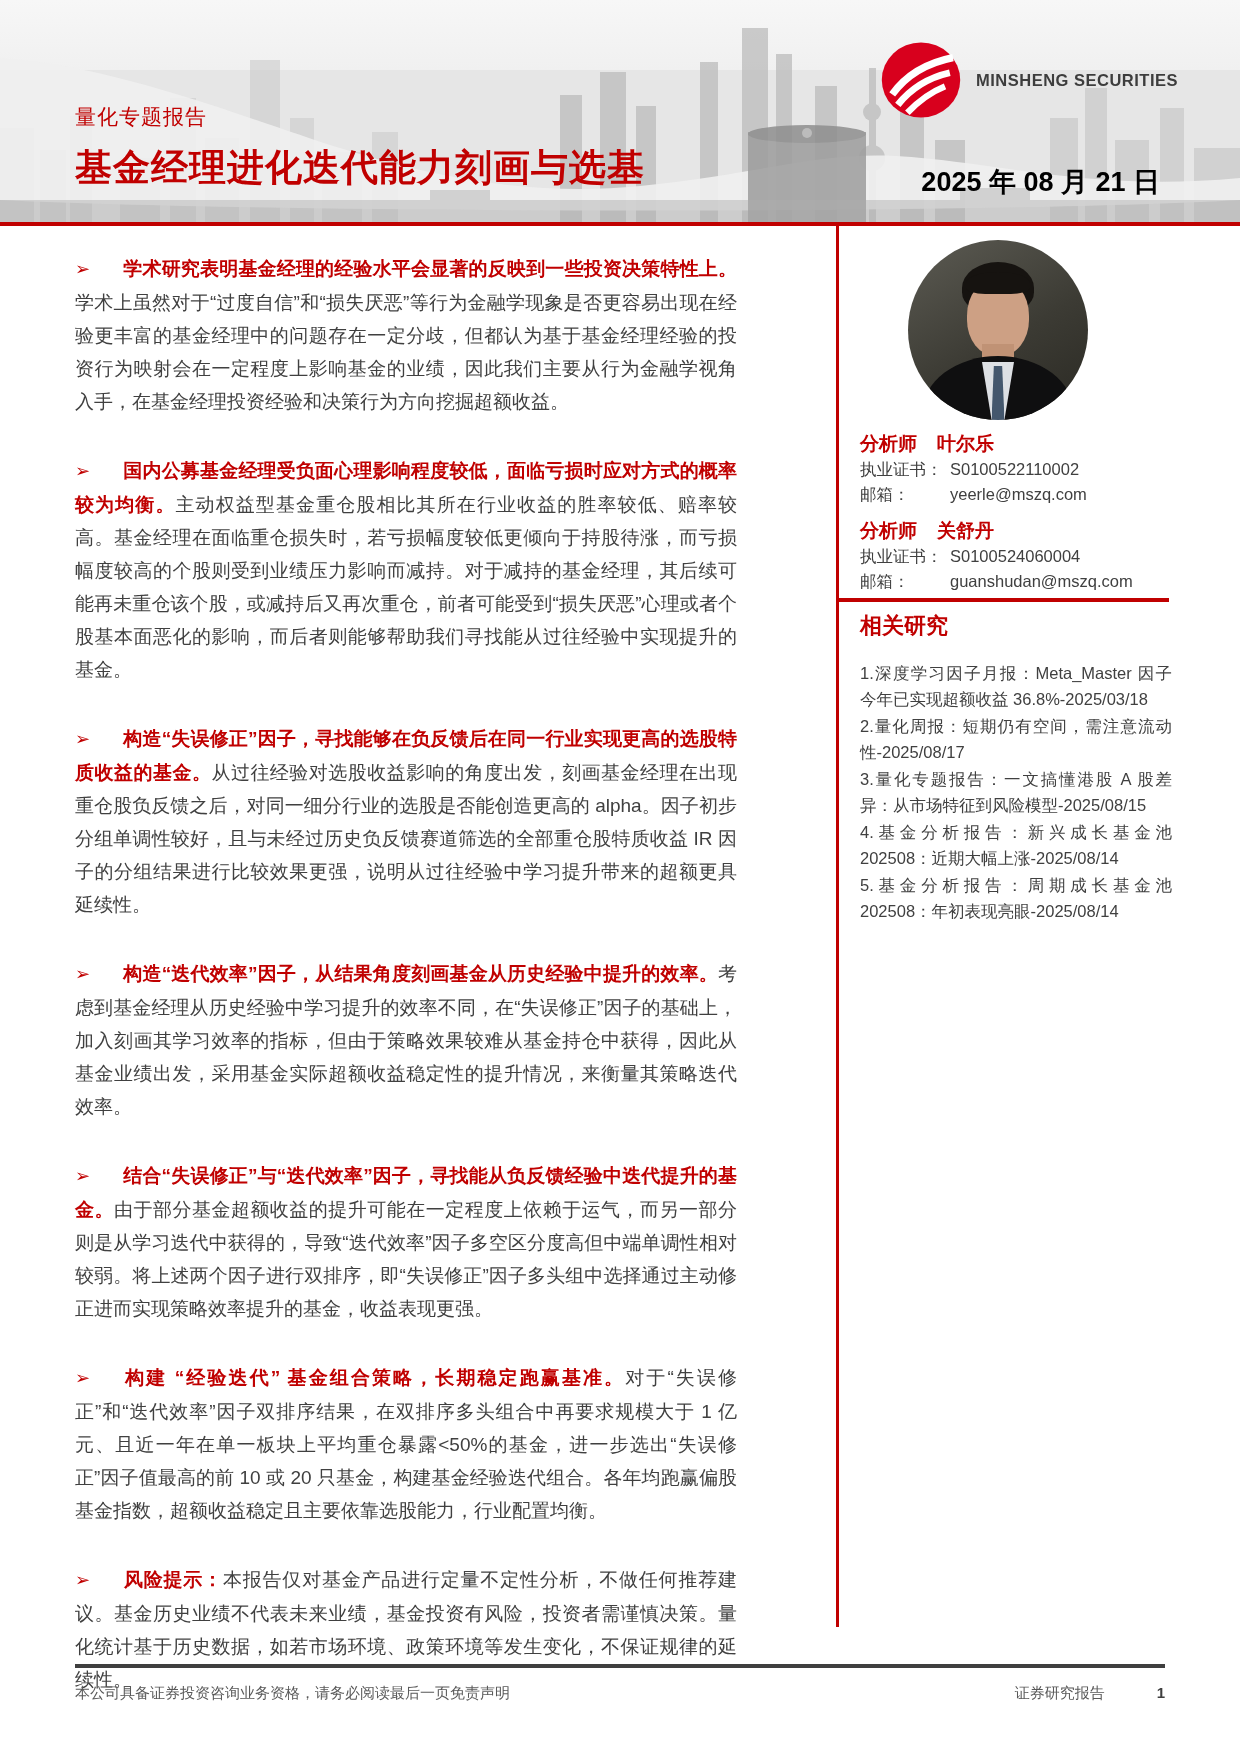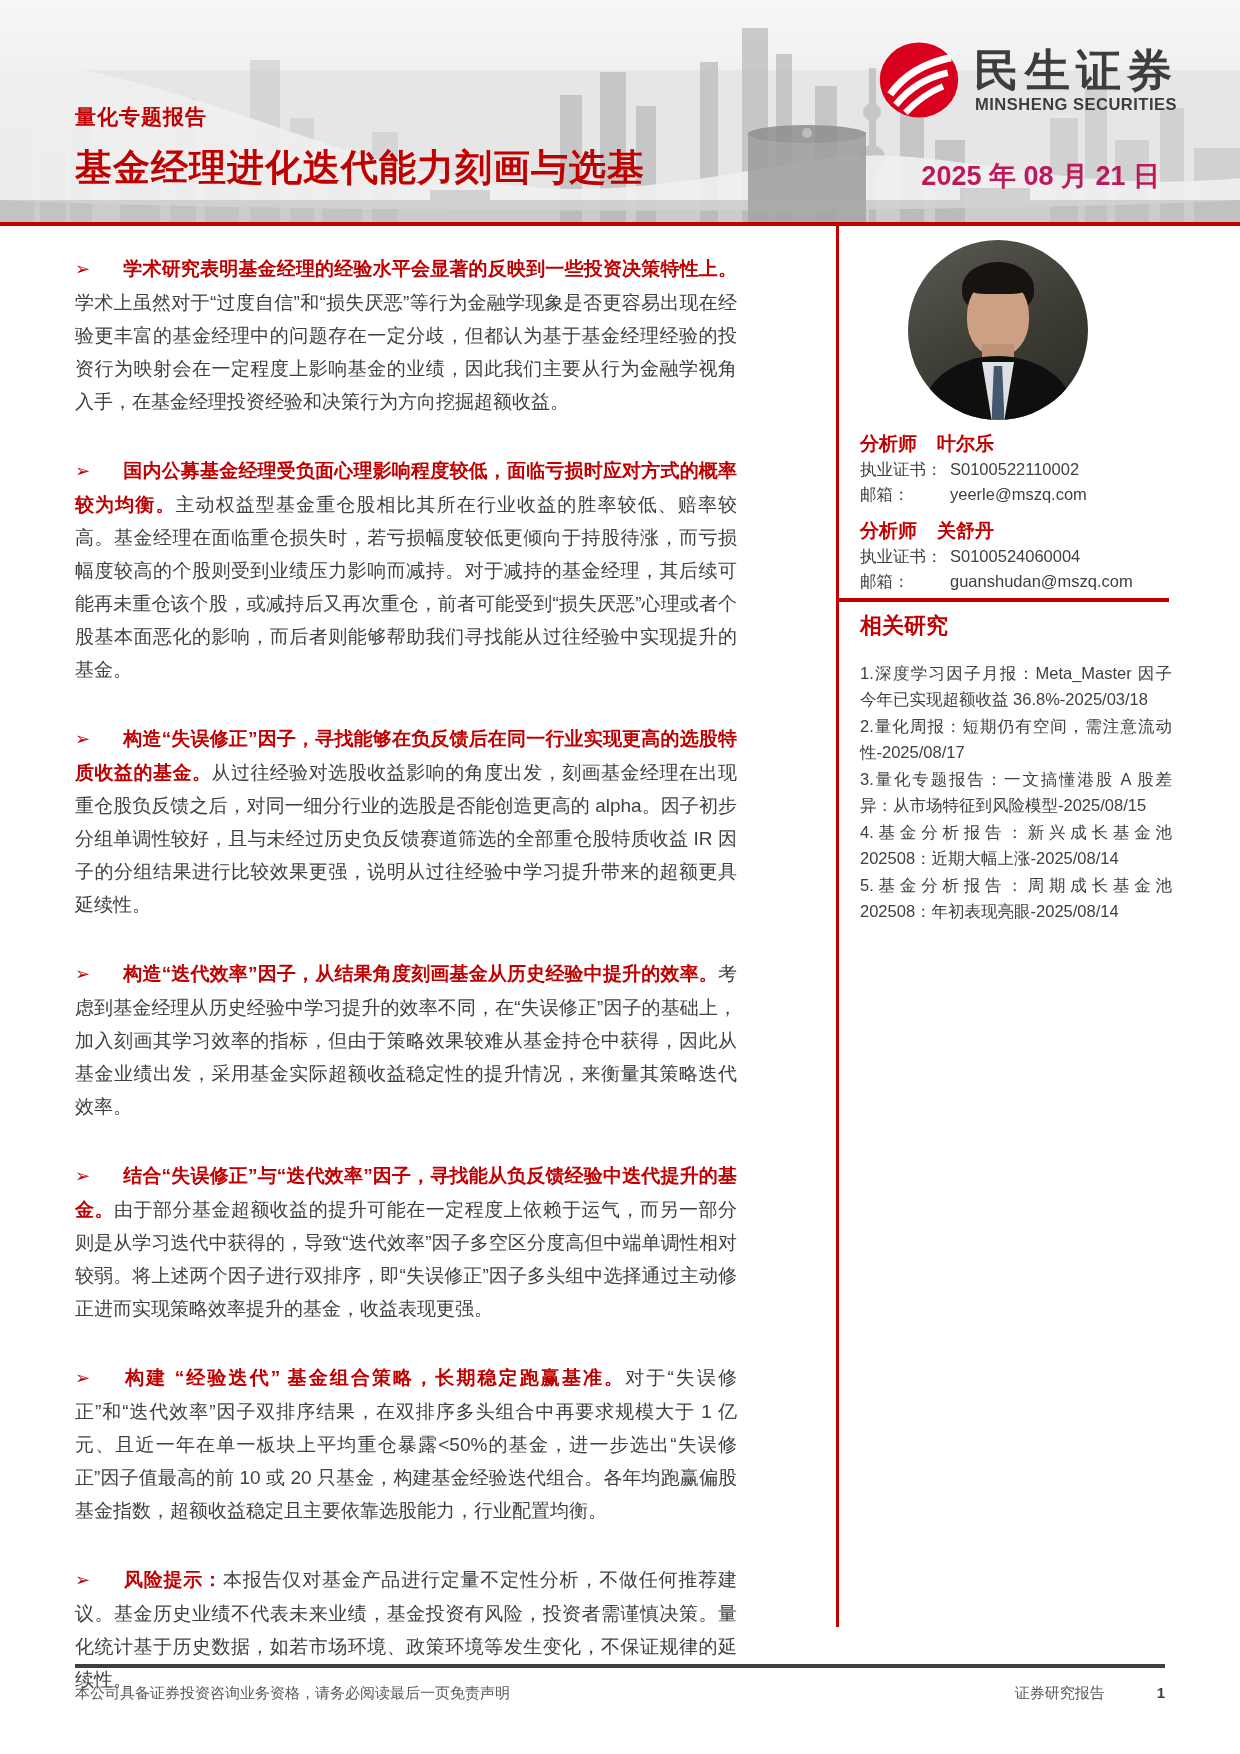--- a/index.html
+++ b/index.html
@@ -3,23 +3,23 @@
 <meta charset="utf-8">
 <style>
   * { margin:0; padding:0; box-sizing:border-box; }
   html,body { background:#ffffff; }
   body { font-family:"Liberation Sans","DejaVu Sans",sans-serif; }
   .page { position:relative; width:1240px; height:1754px; background:#ffffff; overflow:hidden; margin:0 auto; }
 
   
   .header { position:absolute; left:0; top:0; width:1240px; height:222px; overflow:hidden; }
   .sky { position:absolute; left:0; top:0; width:1240px; height:222px; display:block; }
-  .report-type { position:absolute; left:75px; top:103px; font-size:21px; font-weight:bold; color:#C00000; letter-spacing:1px; }
+  .report-type { position:absolute; left:75px; top:103px; font-size:21px; font-weight:normal; color:#C00000; letter-spacing:1px; }
   .report-title { position:absolute; left:75px; top:143px; font-size:37px; font-weight:bold; color:#C00000; letter-spacing:1px; white-space:nowrap; }
-  .report-date { position:absolute; right:80px; top:158px; font-size:27px; font-weight:bold; color:#be185d; white-space:nowrap; }
+  .report-date { position:absolute; right:80px; top:164px; font-size:27px; font-weight:bold; color:#000000; white-space:nowrap; }
   .logo { position:absolute; right:62px; top:40px; display:flex; align-items:center; gap:14px; }
   .swoosh { width:82px; height:80px; display:block; }
   .logo-cn { font-size:45px; font-weight:bold; color:#3d3d3d; letter-spacing:6px; line-height:48px; white-space:nowrap; }
   .logo-en { font-size:16.5px; font-weight:bold; color:#3d3d3d; letter-spacing:0.5px; white-space:nowrap;text-align:center; }
   .red-rule { position:absolute; left:0; top:222px; width:1240px; height:4px; background:#C00000; }
 
   
   .main { position:absolute; left:75px; top:252px; width:662px; }
   .para { font-size:19px; line-height:33px; color:#404040; text-align:justify; margin-bottom:36px; }
   .para .arrow { color:#C00000; font-weight:bold; margin-right:33px; font-size:18px; }
@@ -125,21 +125,20 @@
     </svg>
 
     <div class="logo">
       <svg class="swoosh" viewBox="0 0 100 100">
         <ellipse cx="50" cy="50" rx="49" ry="47" fill="#D8001D"></ellipse>
         <path d="M14,68 Q40,32 90,22" stroke="#ffffff" stroke-width="9" fill="none"></path>
         <path d="M21,81 Q46,50 86,41" stroke="#ffffff" stroke-width="8.5" fill="none"></path>
         <path d="M33,91 Q55,68 80,58" stroke="#ffffff" stroke-width="8" fill="none"></path>
       </svg>
       <div class="logo-text">
-        <div class="logo-cn">民生证券</div>
         <div class="logo-en">MINSHENG SECURITIES</div>
       </div>
     </div>
 
     <div class="report-type">量化专题报告</div>
     <h1 class="report-title">基金经理进化迭代能力刻画与选基</h1>
     <div class="report-date">2025 年 08 月 21 日</div>
   </header>
 
   <div class="red-rule"></div>

